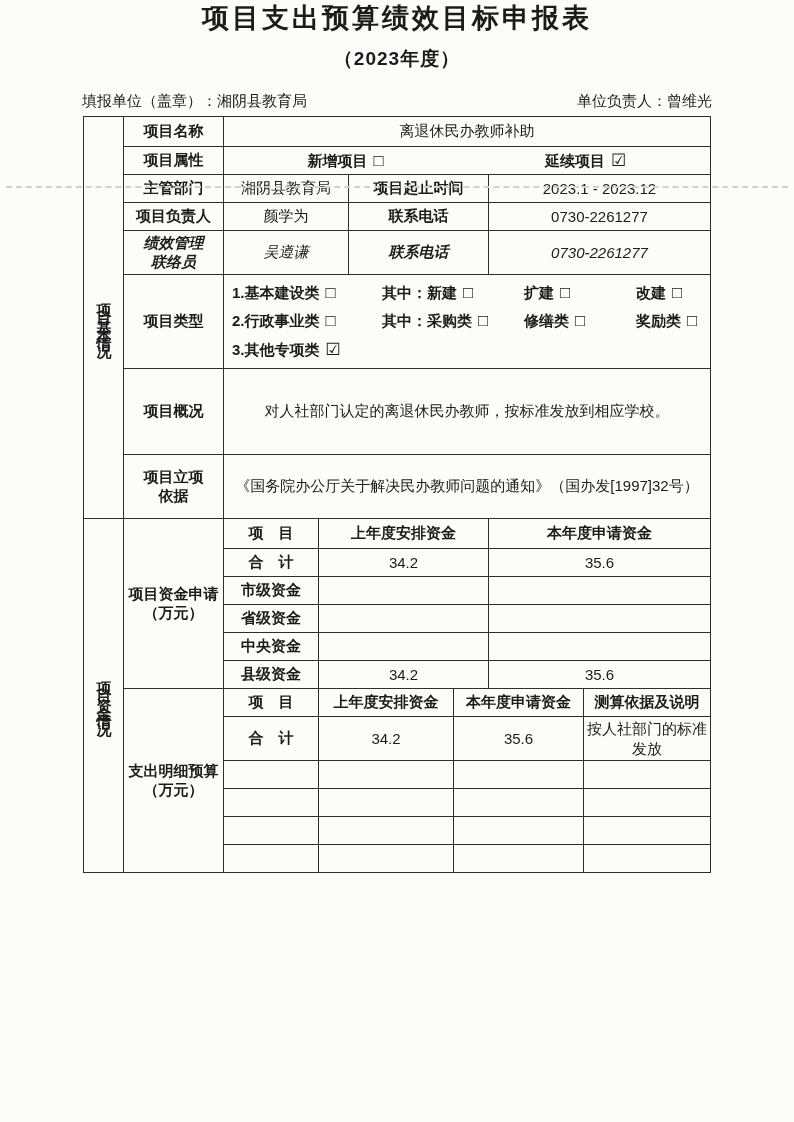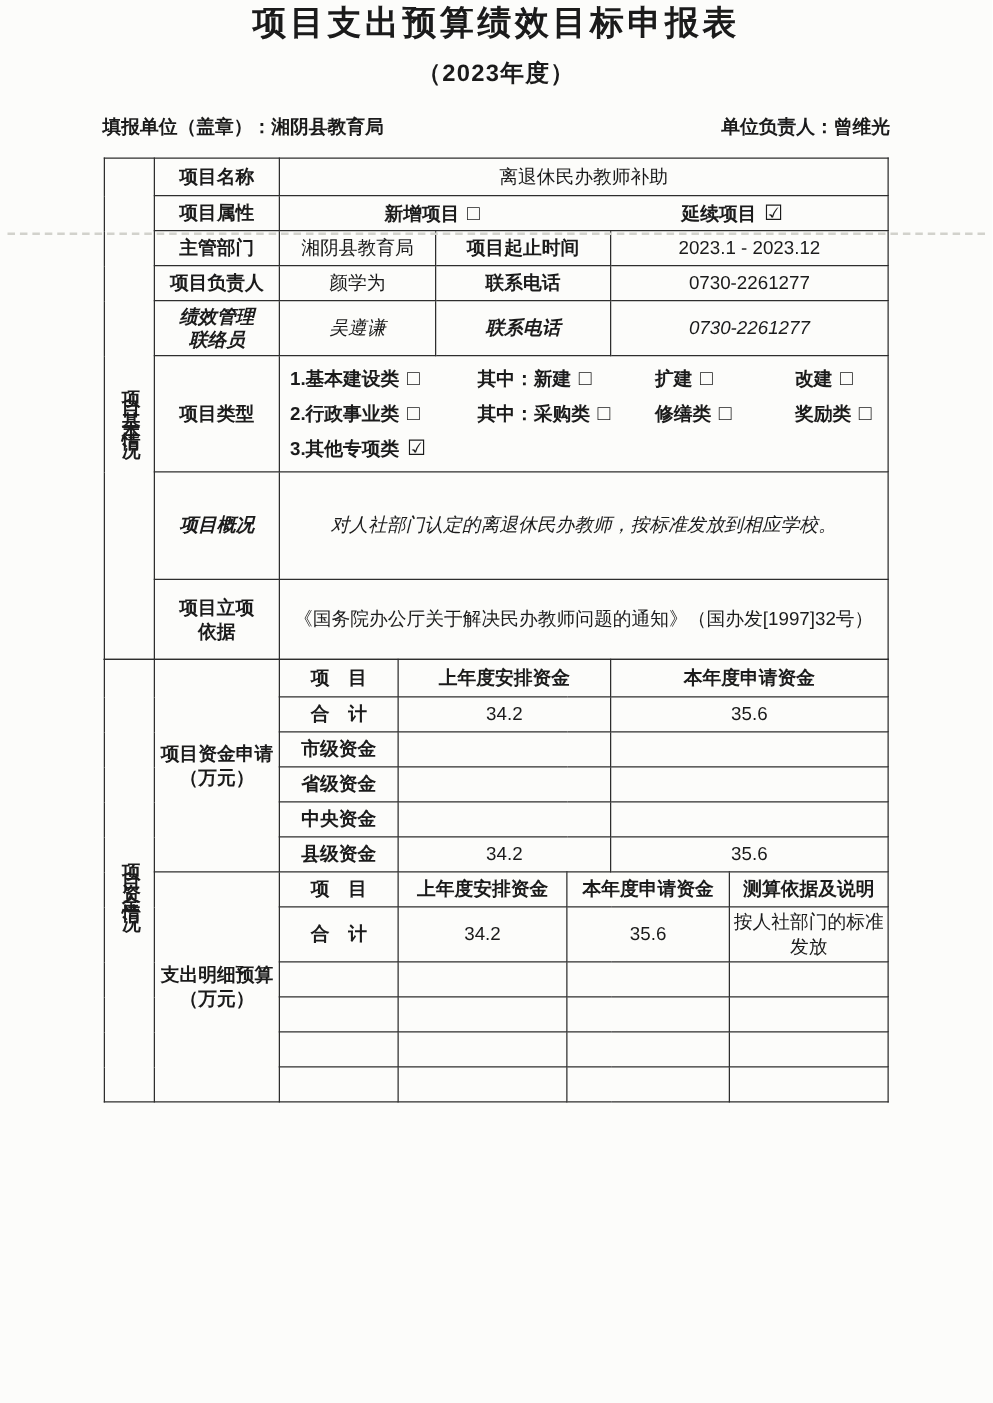--- a/index.html
+++ b/index.html
@@ -3,42 +3,42 @@
 <meta charset="utf-8">
 <style>
   * { margin:0; padding:0; box-sizing:border-box; }
   html,body { background:#ffffff; }
   body { font-family:"Liberation Sans","DejaVu Sans",sans-serif; }
   .page { position:relative; width:794px; height:1122px; margin:0 auto;
           background:#fcfcfa; color:#1b1b1b; overflow:hidden; }
   .title { text-align:center; font-size:27px; font-weight:700; letter-spacing:3px; }
   .subtitle { text-align:center; margin-top:10px; font-size:19px; font-weight:700; letter-spacing:1px; }
   .fold-line { position:absolute; top:186px; left:6px; width:782px; border-top:2px dashed #d2d2cc; }
-  .header-row { width:630px; margin:20px auto 15px auto; display:flex; justify-content:space-between;
-                font-size:15px; font-weight:700; }
+  .header-row { width:630px; margin:20px auto 5px auto; display:flex; justify-content:space-between;
+                font-size:15px; font-weight:400; }
   table.tbl { width:627px; margin:0 auto; border-collapse:collapse; table-layout:fixed; }
   table.tbl.stack { margin-top:-1px; }
   .tbl td { border:1px solid #2e2e2e; text-align:center; vertical-align:middle;
             font-size:15px; padding:2px 3px; overflow:hidden; }
   .lbl, .hdr { font-weight:700; }
   .left { text-align:left; padding-left:10px; padding-right:8px; }
   .fs14 { font-size:14px; }
   .fs13 { font-size:13px; }
   .pre { white-space:pre-line; }
   .v-text { writing-mode:vertical-lr; text-orientation:upright; letter-spacing:8px;
             font-weight:700; display:inline-block; }
   .attr-flex { display:flex; justify-content:space-around; align-items:center; font-weight:700;font-family:Liberation Serif, serif; }
   .box { margin-left:6px; font-size:17px; font-weight:400; }
   .type-grid { display:grid; grid-template-columns:150px 142px 112px 1fr; row-gap:8px;
                text-align:left; font-weight:700; padding:6px 2px 6px 5px; }
   .type-grid .seg { white-space:nowrap; }
   .basis-cell { font-size:12px; text-align:left; padding:2px 5px; line-height:1.3; font-weight:400; }
   .measures-lbl { text-align:left; font-weight:700; line-height:1.6; padding:8px 9px; font-size:15px; }
   .h30 { height:30px; } .h28 { height:28px; } .h44 { height:44px;font-style:italic; } .h70 { height:70px; }
-  .h86 { height:86px;font-style:italic; } .h64 { height:64px; } .h40 { height:40px; } .h138 { height:138px; }
+  .h86 { height:86px; } .h64 { height:64px; } .h40 { height:40px; } .h138 { height:138px; }
 </style>
 </head>
 <body>
 
 <div class="page">
 
   <div class="title">项目支出预算绩效目标申报表</div>
   <div class="subtitle">（2023年度）</div>
   <div class="fold-line"></div>
 

